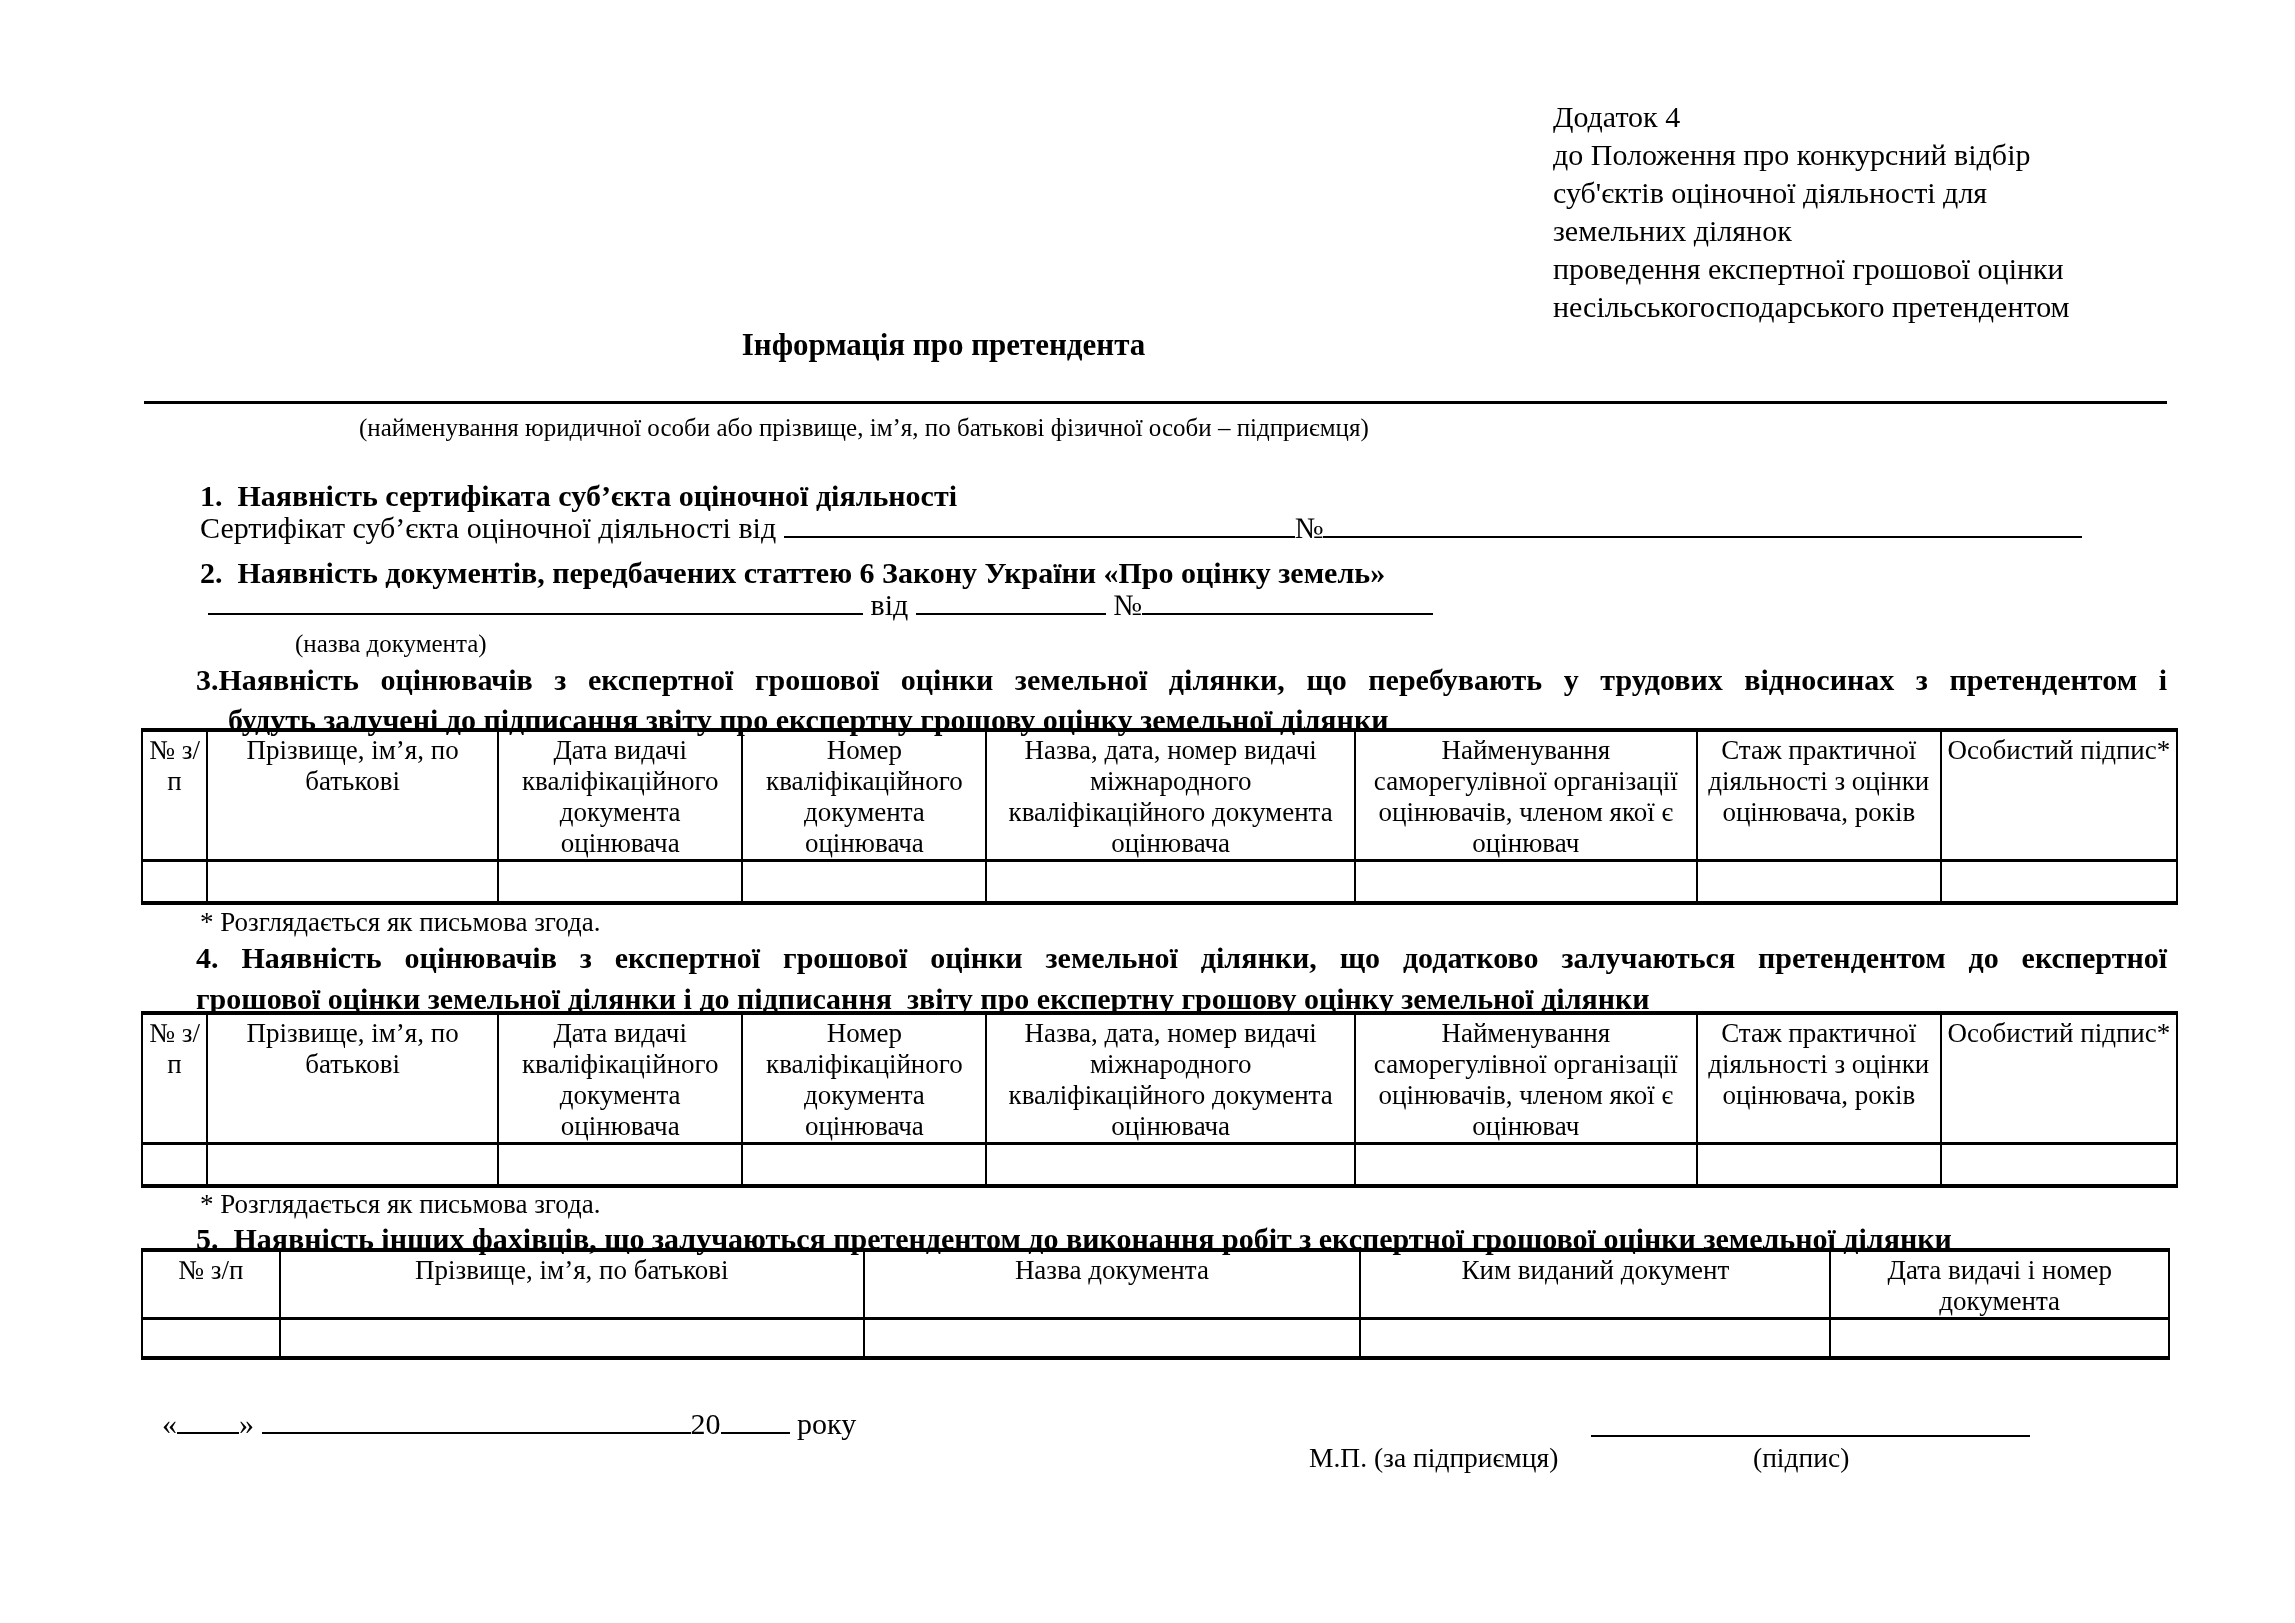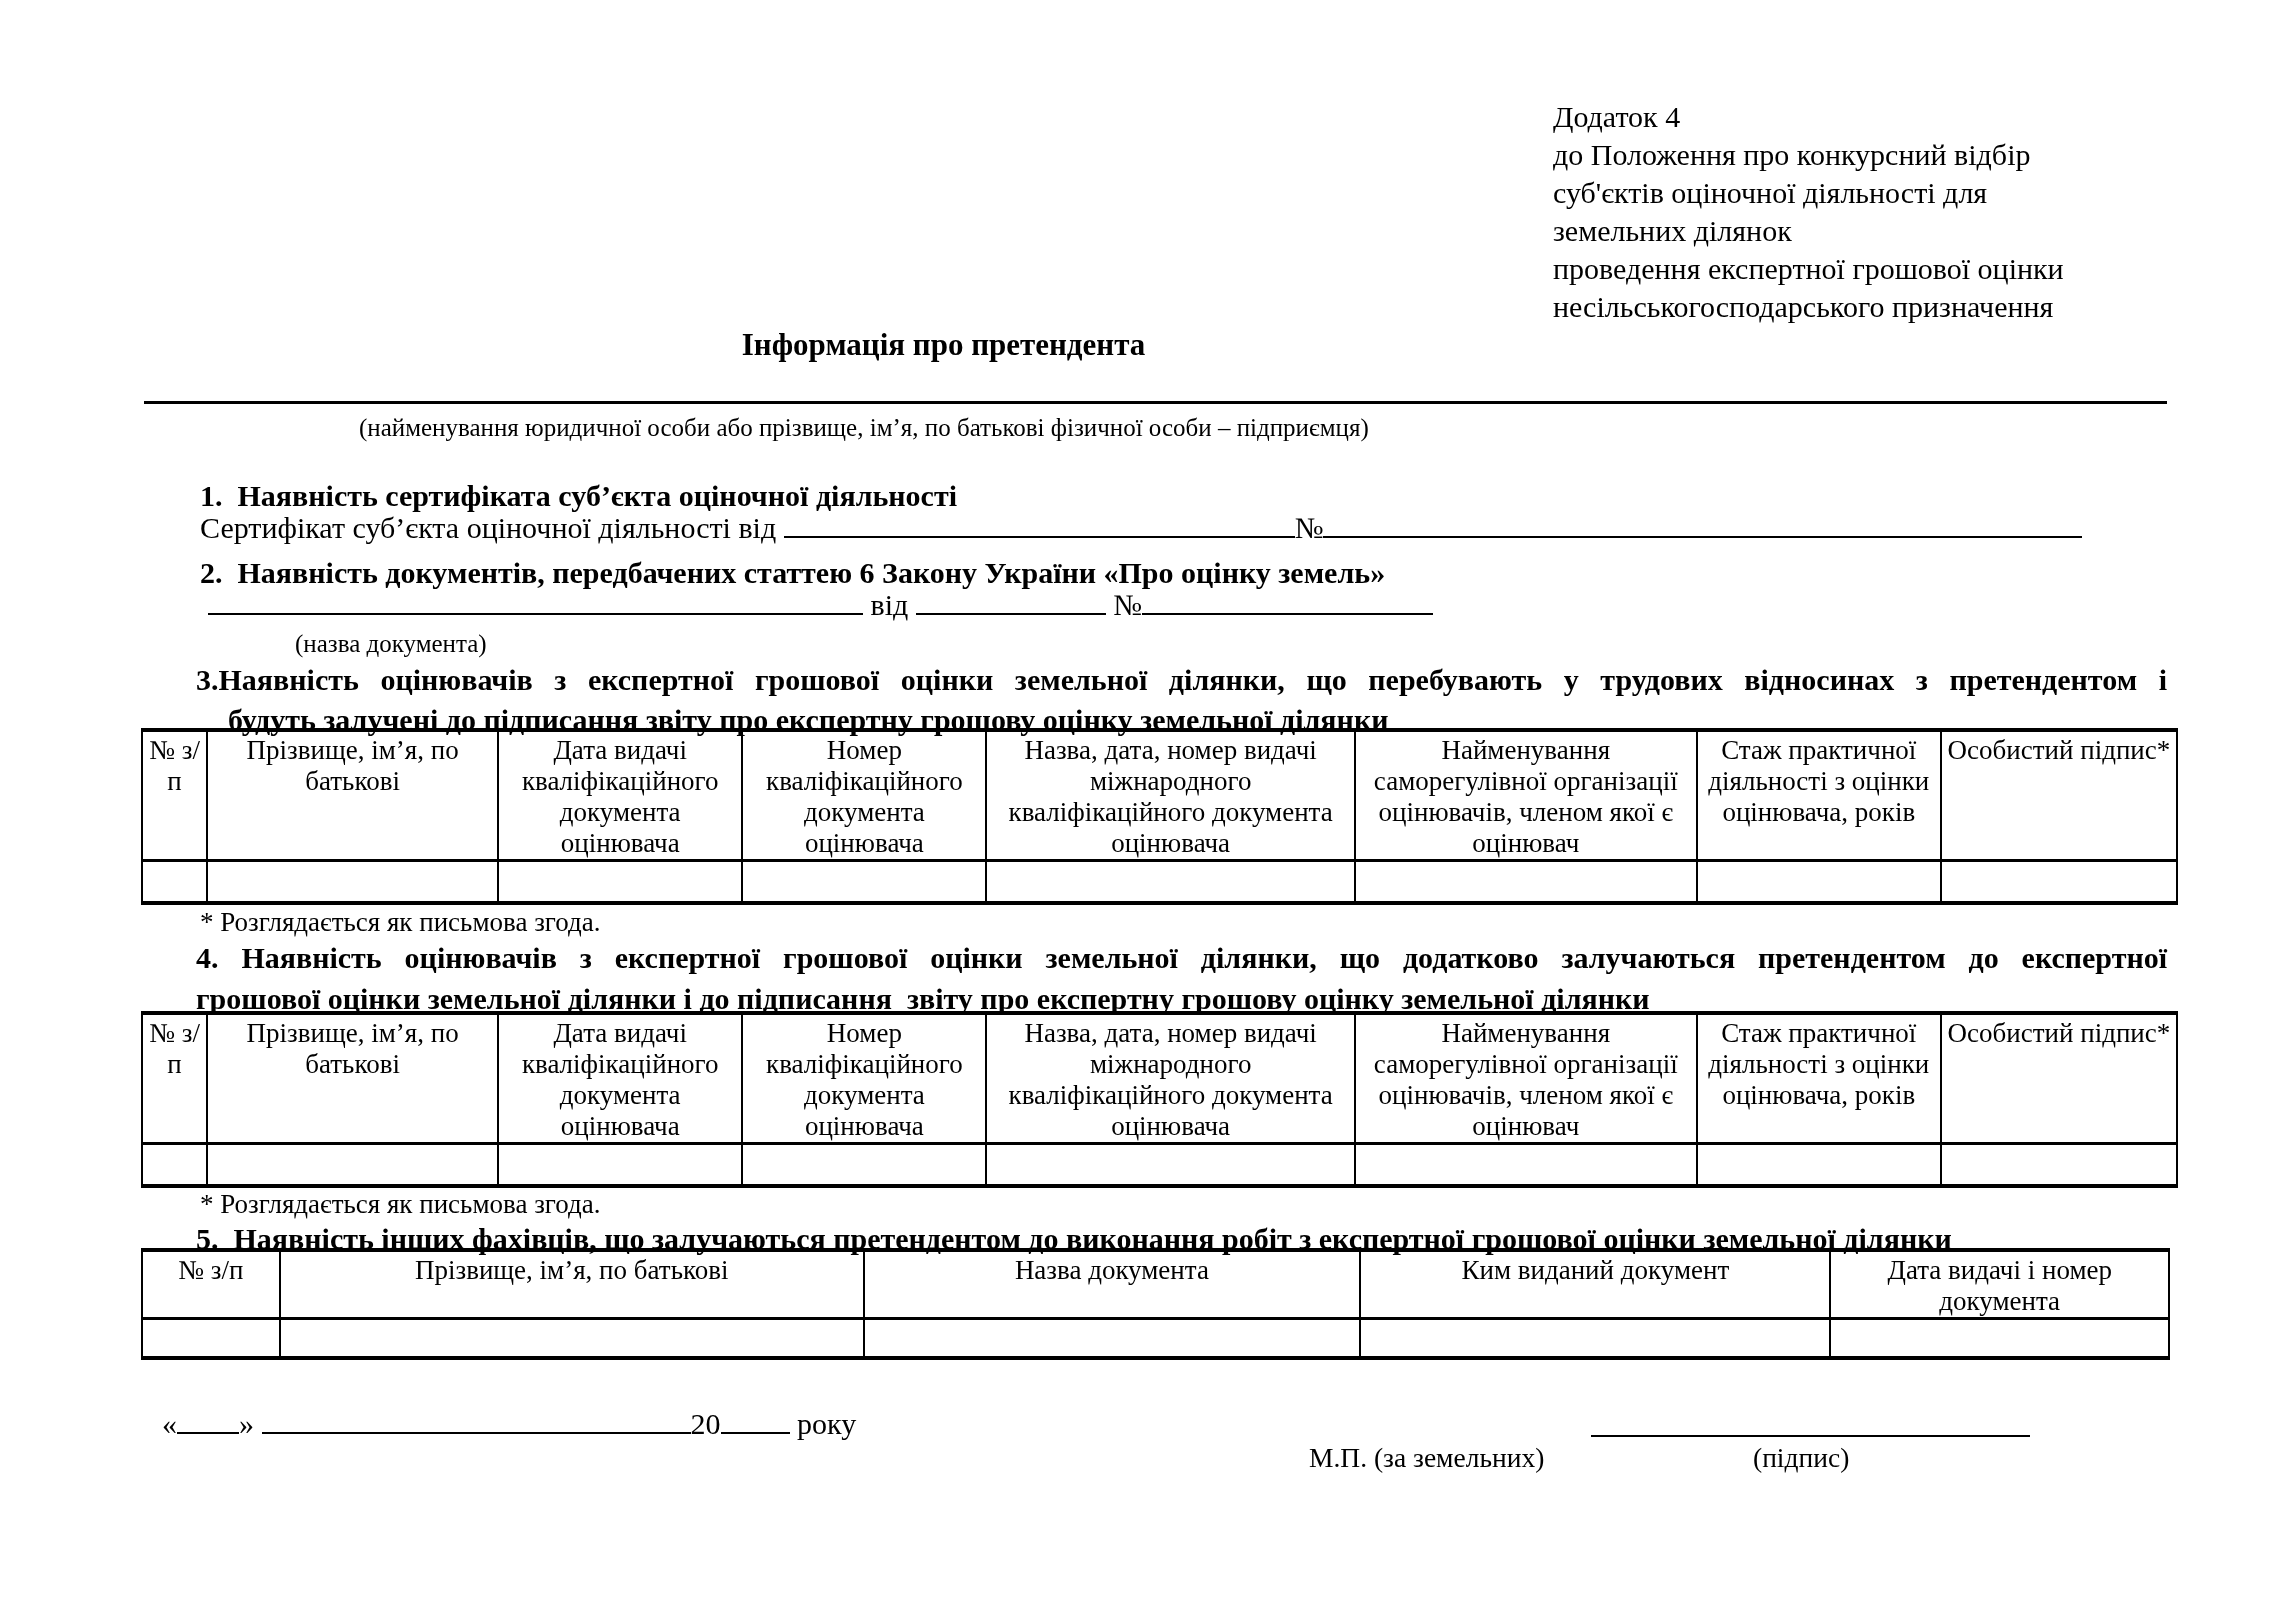--- a/index.html
+++ b/index.html
@@ -87,21 +87,21 @@
 <body>
 
 <div class="page">
 
   <div class="abs appendix">
     <div>Додаток 4</div>
     <div>до Положення про конкурсний відбір</div>
     <div>суб'єктів оціночної діяльності для</div>
     <div>земельних ділянок</div>
     <div>проведення експертної грошової оцінки</div>
-    <div>несільськогосподарського призначення</div>
+    <div>несільськогосподарського претендентом</div>
   </div>
 
   <div class="abs title">Інформація про претендента</div>
 
   <div class="abs name-rule"></div>
   <div class="abs small-caption name-caption">(найменування юридичної особи або прізвище, ім’я, по батькові фізичної особи – підприємця)</div>
 
   <div class="abs heading pre" style="left:200px; top:476px;">1.  Наявність сертифіката суб’єкта оціночної діяльності</div>
   <div class="abs body-line" style="left:200px; top:511px;">
     <span>Сертифікат суб’єкта оціночної діяльності від </span><span class="fill" style="width:511px;"></span><span>№</span><span class="fill" style="width:759px;"></span>
@@ -219,17 +219,17 @@
       <td></td>
     </tr>
   </tbody>
     </table>
 
   <div class="abs footer-line" style="left:162px; top:1407px;">
     <span>«</span><span class="fill" style="width:62px;"></span><span class="pre">» </span><span class="fill" style="width:429px;"></span><span>20</span><span class="fill" style="width:69px;"></span><span class="pre"> року</span>
   </div>
 
   <div class="abs sig-rule"></div>
-  <div class="abs stamp-note">М.П. (за земельних)</div>
+  <div class="abs stamp-note">М.П. (за підприємця)</div>
   <div class="abs sig-caption">(підпис)</div>
 
 </div>
 
 
 </body></html>

